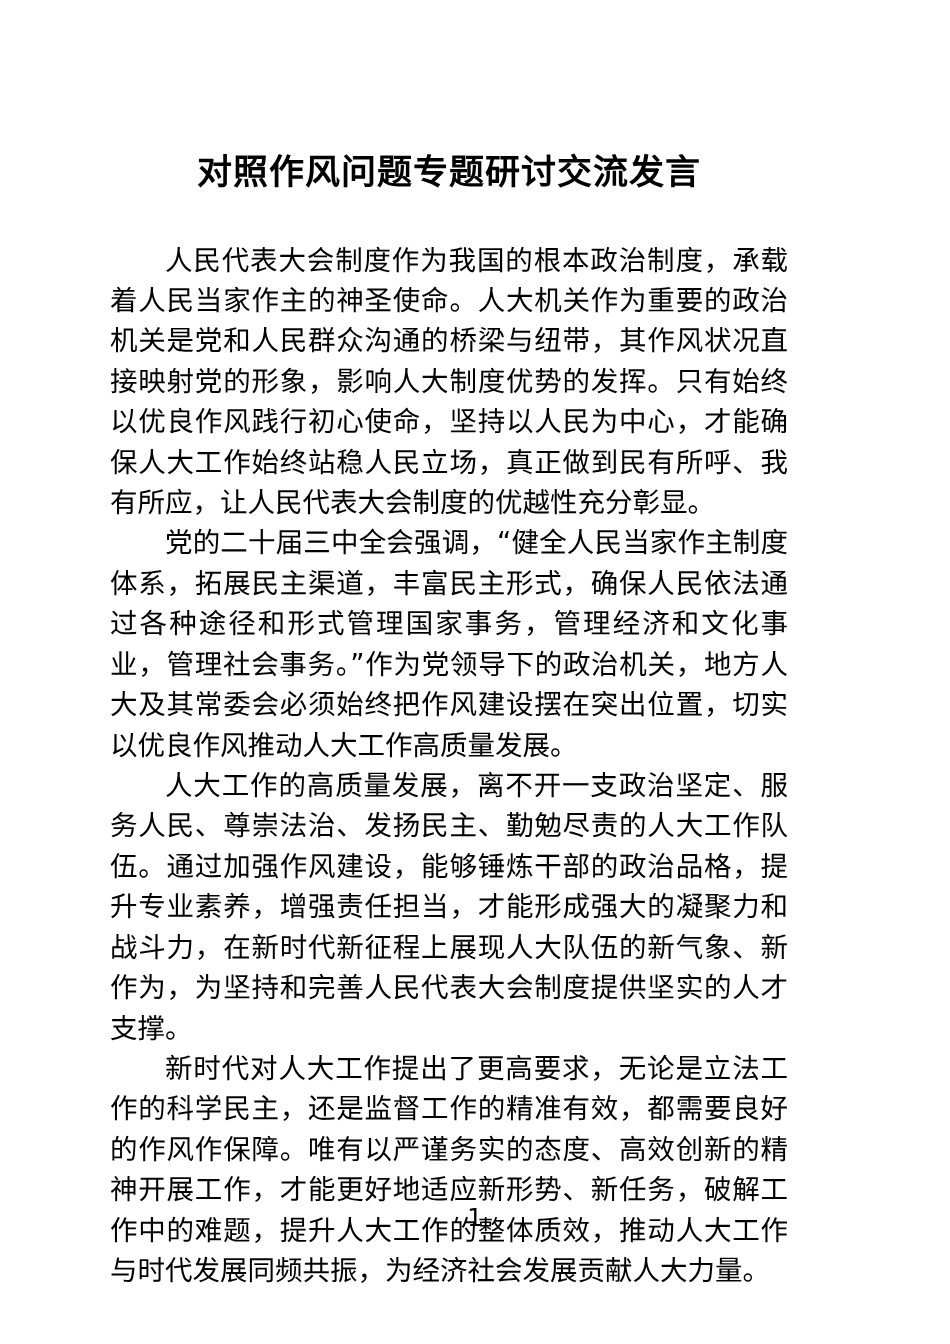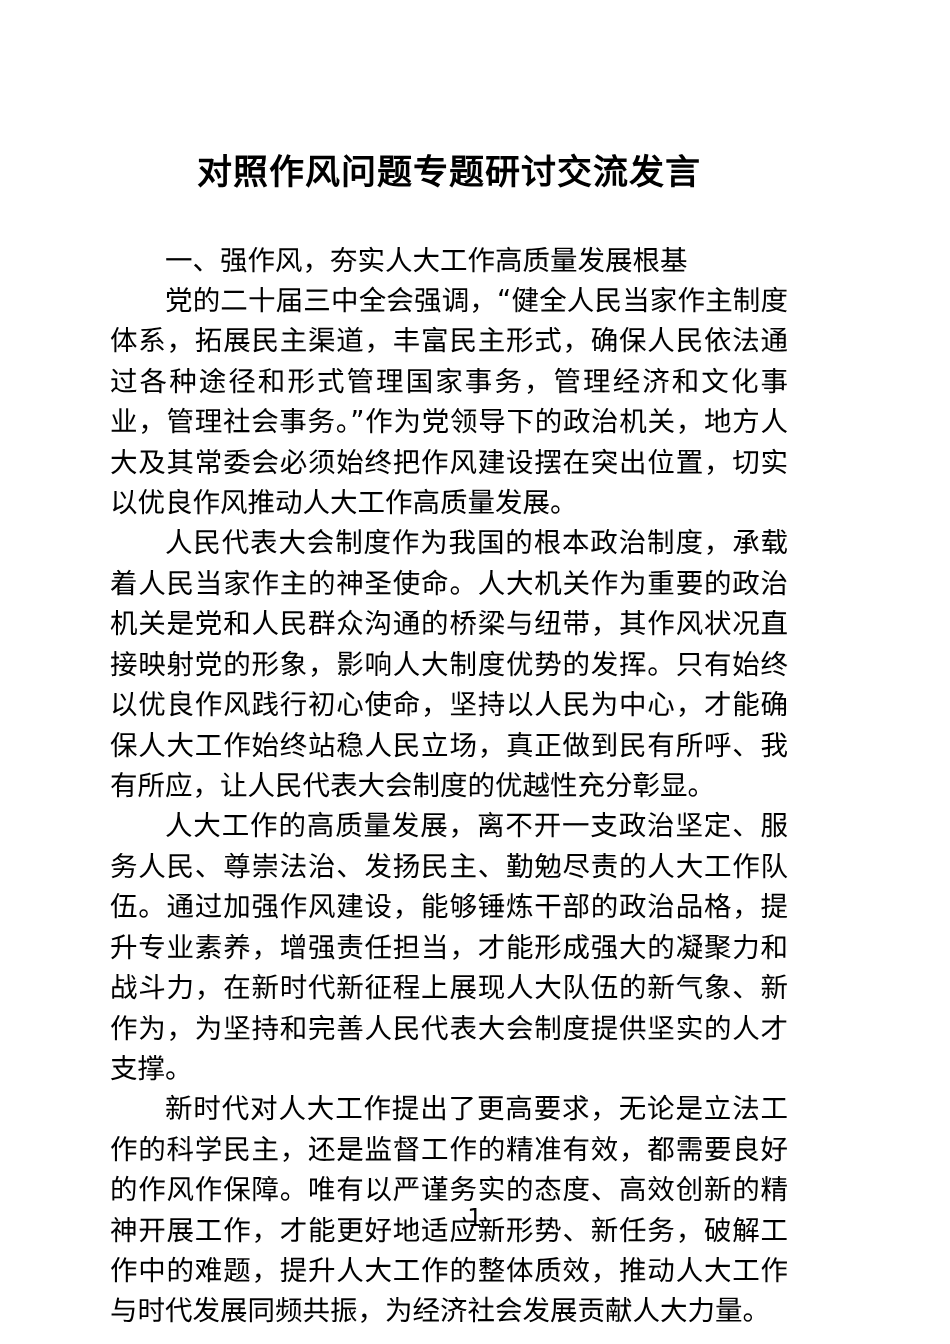--- a/index.html
+++ b/index.html
@@ -50,22 +50,21 @@
   }
 </style>
 </head>
 <body>
 
 <div class="page">
 
   <h1 class="doc-title">对照作风问题专题研讨交流发言</h1>
 
   <div class="body-text">
-    <p class="para">一、强作风，夯实人大工作高质量发展根基</p>
+    <p class="para">人民代表大会制度作为我国的根本政治制度，承载着人民当家作主的神圣使命。人大机关作为重要的政治机关是党和人民群众沟通的桥梁与纽带，其作风状况直接映射党的形象，影响人大制度优势的发挥。只有始终以优良作风践行初心使命，坚持以人民为中心，才能确保人大工作始终站稳人民立场，真正做到民有所呼、我有所应，让人民代表大会制度的优越性充分彰显。</p>
     <p class="para">党的二十届三中全会强调，“健全人民当家作主制度体系，拓展民主渠道，丰富民主形式，确保人民依法通过各种途径和形式管理国家事务，管理经济和文化事业，管理社会事务。”作为党领导下的政治机关，地方人大及其常委会必须始终把作风建设摆在突出位置，切实以优良作风推动人大工作高质量发展。</p>
-    <p class="para">人民代表大会制度作为我国的根本政治制度，承载着人民当家作主的神圣使命。人大机关作为重要的政治机关是党和人民群众沟通的桥梁与纽带，其作风状况直接映射党的形象，影响人大制度优势的发挥。只有始终以优良作风践行初心使命，坚持以人民为中心，才能确保人大工作始终站稳人民立场，真正做到民有所呼、我有所应，让人民代表大会制度的优越性充分彰显。</p>
     <p class="para">人大工作的高质量发展，离不开一支政治坚定、服务人民、尊崇法治、发扬民主、勤勉尽责的人大工作队伍。通过加强作风建设，能够锤炼干部的政治品格，提升专业素养，增强责任担当，才能形成强大的凝聚力和战斗力，在新时代新征程上展现人大队伍的新气象、新作为，为坚持和完善人民代表大会制度提供坚实的人才支撑。</p>
     <p class="para">新时代对人大工作提出了更高要求，无论是立法工作的科学民主，还是监督工作的精准有效，都需要良好的作风作保障。唯有以严谨务实的态度、高效创新的精神开展工作，才能更好地适应新形势、新任务，破解工作中的难题，提升人大工作的整体质效，推动人大工作与时代发展同频共振，为经济社会发展贡献人大力量。</p>
   </div>
 
   <div class="page-number">1</div>
 
 </div>
 
 </body></html>

